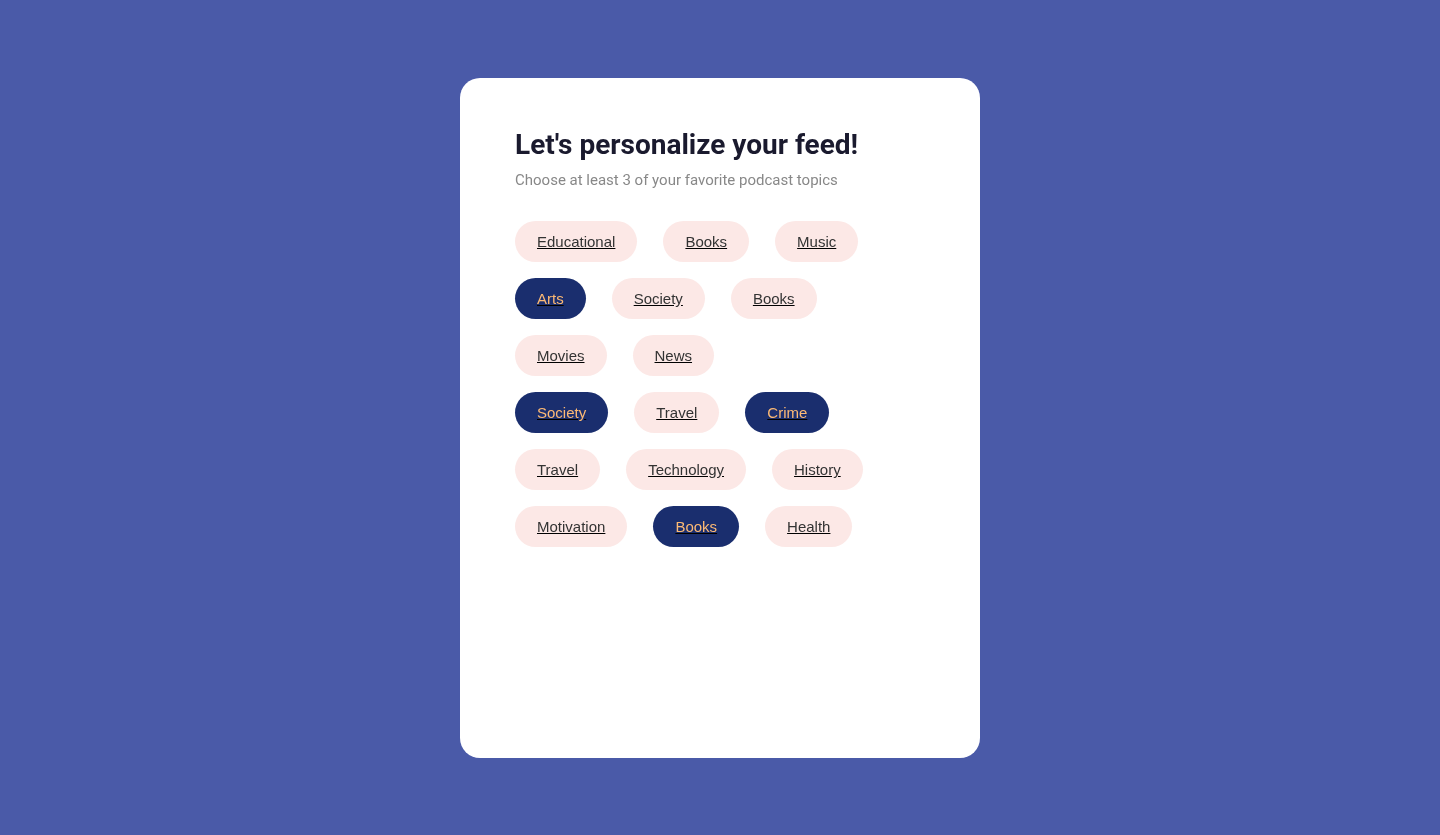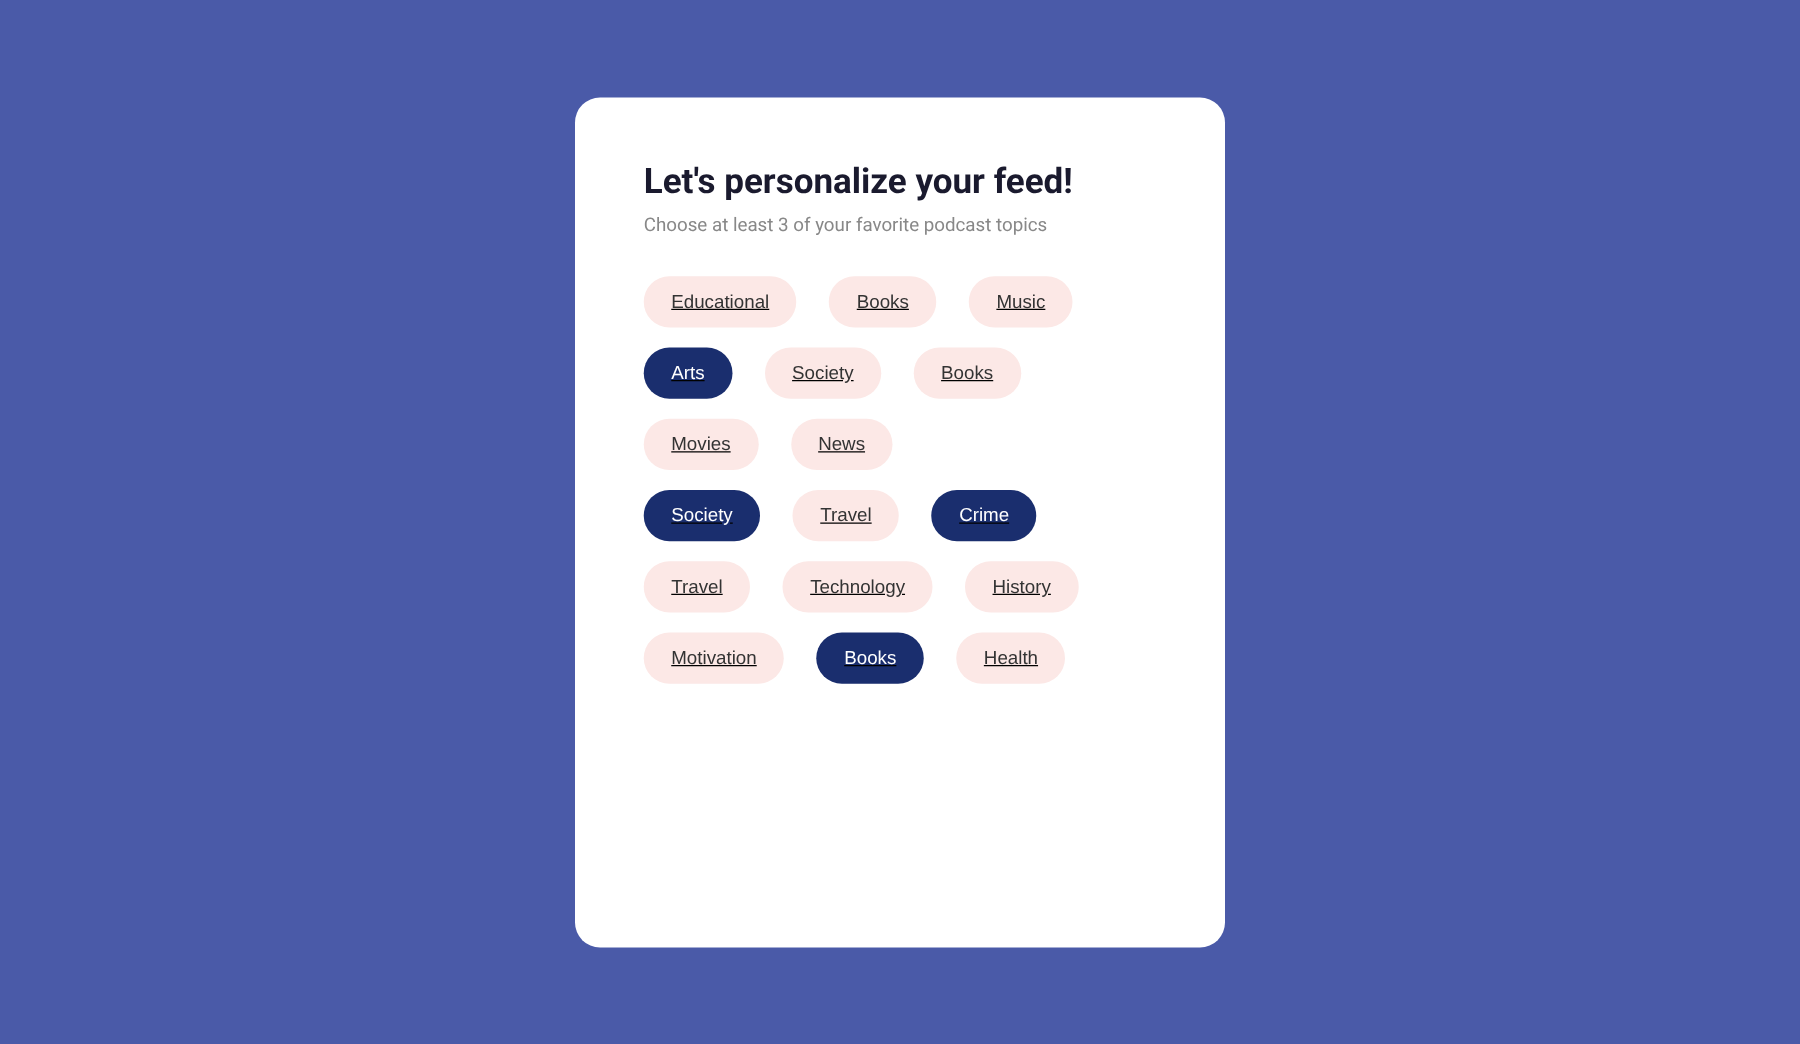--- a/index.html
+++ b/index.html
@@ -69,21 +69,21 @@
       transition: all 0.15s ease;
     }
 
     .topic-chip.unselected {
       background-color: #fce8e6;
       color: #333;
     }
 
     .topic-chip.selected-dark {
       background-color: #1a2e6e;
-      color: #ffffff;
+      color: #fdba74;
     }
   </style>
 </head>
 <body>
 
 <div class="card">
   <h1 class="card-title">Let's personalize your feed!</h1>
   <p class="card-subtitle">Choose at least 3 of your favorite podcast topics</p>
   <div class="topics-grid" id="topics-grid">
   <div class="topics-row">

